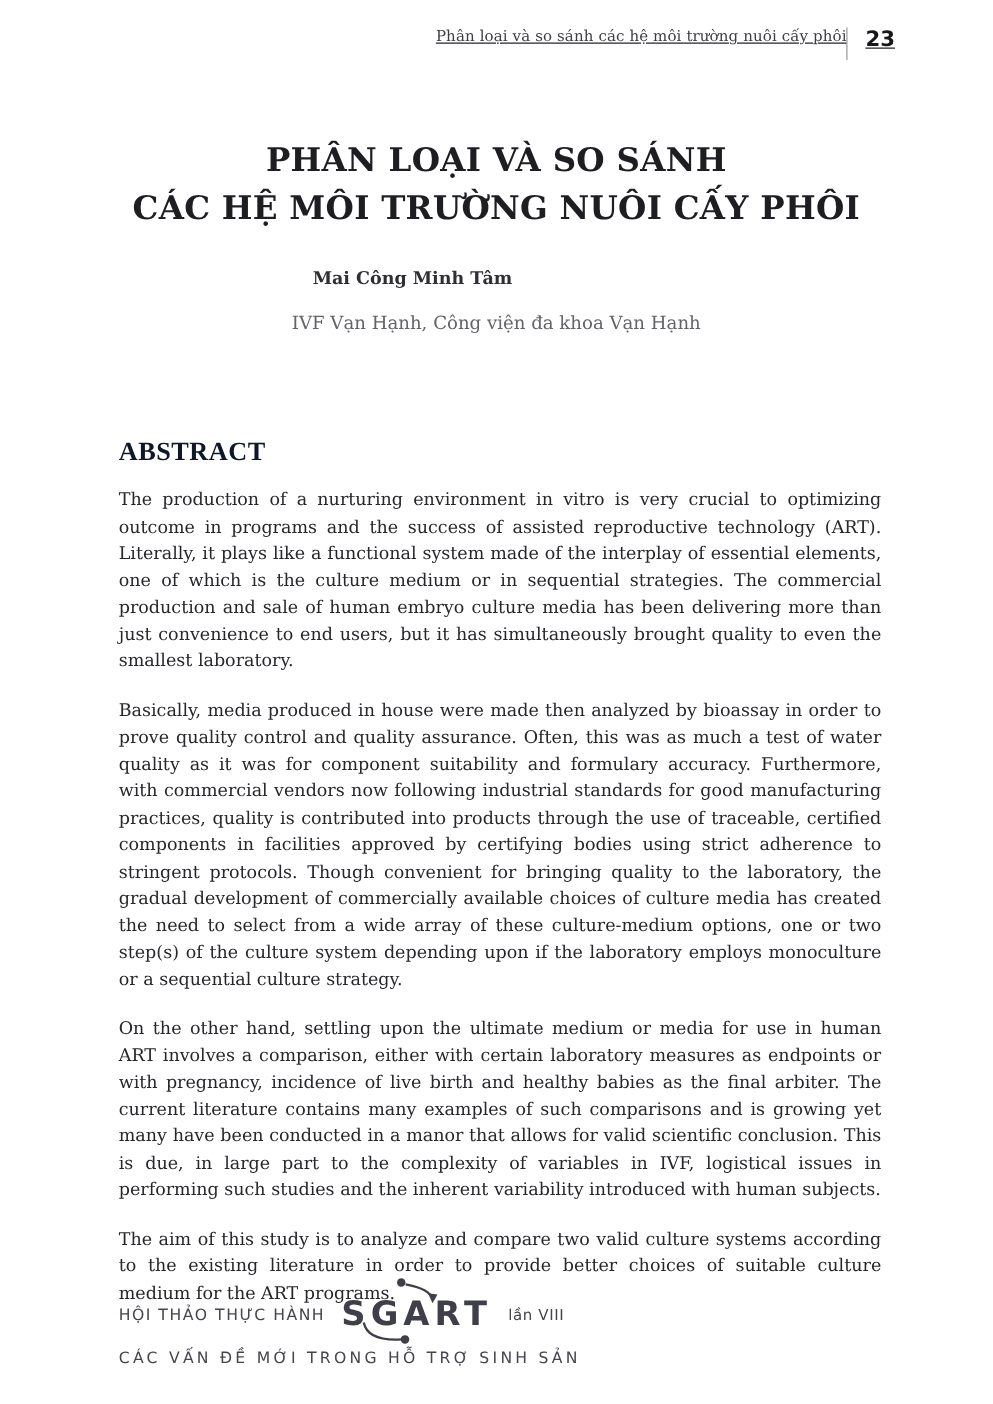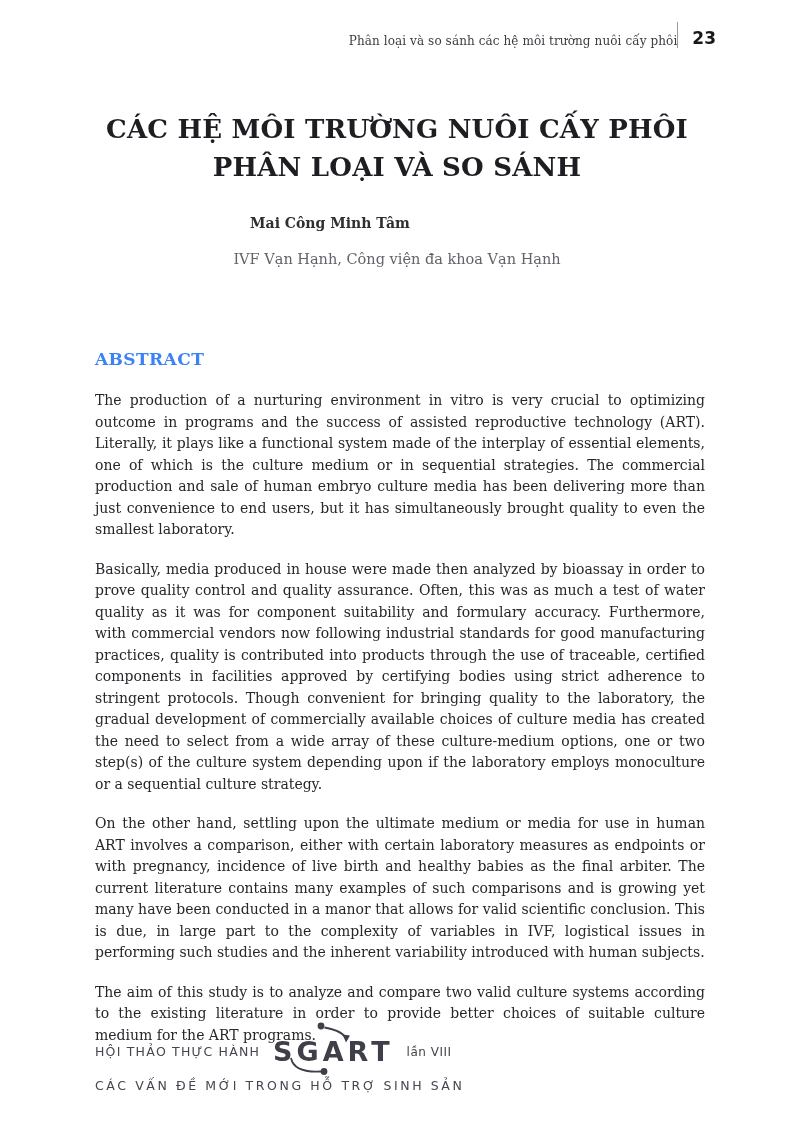--- a/index.html
+++ b/index.html
@@ -8,21 +8,21 @@
     background:#ffffff;
     position:relative;
     font-family:"DejaVu Serif", serif;
     color:#26262b;
     overflow:hidden;
   }
 
   
   .page-header {
     position:absolute; top:22px; right:78px;
-    display:flex; align-items:flex-end; 
+    display:flex; align-items:flex-start; text-decoration:underline;
   }
   .running-title {
     font-size:12px; color:#3c3c42; letter-spacing:0.1px;
   }
   .header-divider {
     width:1px; height:26px; background:#9a9a9a;
   }
   .page-number {
     font-family:"DejaVu Sans", sans-serif;
     font-weight:bold; font-size:17px; color:#17171a;margin-left:14px;
@@ -42,21 +42,21 @@
   }
   .affiliation {
     position:absolute; top:251px; left:0; width:794px;
     text-align:center;
     font-size:14.5px; color:#63636a;
   }
 
   
   .abstract-heading {
     position:absolute; top:349px; left:95px;
-    font-size:17px; font-weight:700; color:#3b82f6; letter-spacing:0.4px;
+    font-size:21px; font-weight:700; color:#0f172a; letter-spacing:0.4px;font-family:Liberation Serif, serif;
   }
   .abstract-body {
     position:absolute; top:390px; left:95px; width:610px;
   }
   .abstract-body p {
     margin:0 0 18px 0;
     font-size:14px; line-height:21.5px;
     text-align:justify;
     color:#26262b;
   }
@@ -89,22 +89,22 @@
 </head>
 <body>
 
 <div class="page-header">
   <span class="running-title">Phân loại và so sánh các hệ môi trường nuôi cấy phôi</span>
   <span class="header-divider"></span>
   <span class="page-number">23</span>
 </div>
 
 <div class="article-title">
+  <div>PHÂN LOẠI VÀ SO SÁNH</div>
   <div>CÁC HỆ MÔI TRƯỜNG NUÔI CẤY PHÔI</div>
-  <div>PHÂN LOẠI VÀ SO SÁNH</div>
 </div>
 
 <div class="author">Mai Công Minh Tâm</div>
 <div class="affiliation">IVF Vạn Hạnh, Công viện đa khoa Vạn Hạnh</div>
 
 <div class="abstract-heading">ABSTRACT</div>
 <div class="abstract-body">
   <p>The production of a nurturing environment in vitro is very crucial to optimizing outcome in programs and the success of assisted reproductive technology (ART). Literally, it plays like a functional system made of the interplay of essential elements, one of which is the culture medium or in sequential strategies. The commercial production and sale of human embryo culture media has been delivering more than just convenience to end users, but it has simultaneously brought quality to even the smallest laboratory.</p>
   <p>Basically, media produced in house were made then analyzed by bioassay in order to prove quality control and quality assurance. Often, this was as much a test of water quality as it was for component suitability and formulary accuracy. Furthermore, with commercial vendors now following industrial standards for good manufacturing practices, quality is contributed into products through the use of traceable, certified components in facilities approved by certifying bodies using strict adherence to stringent protocols. Though convenient for bringing quality to the laboratory, the gradual development of commercially available choices of culture media has created the need to select from a wide array of these culture-medium options, one or two step(s) of the culture system depending upon if the laboratory employs monoculture or a sequential culture strategy.</p>
   <p>On the other hand, settling upon the ultimate medium or media for use in human ART involves a comparison, either with certain laboratory measures as endpoints or with pregnancy, incidence of live birth and healthy babies as the final arbiter. The current literature contains many examples of such comparisons and is growing yet many have been conducted in a manor that allows for valid scientific conclusion. This is due, in large part to the complexity of variables in IVF, logistical issues in performing such studies and the inherent variability introduced with human subjects.</p>

